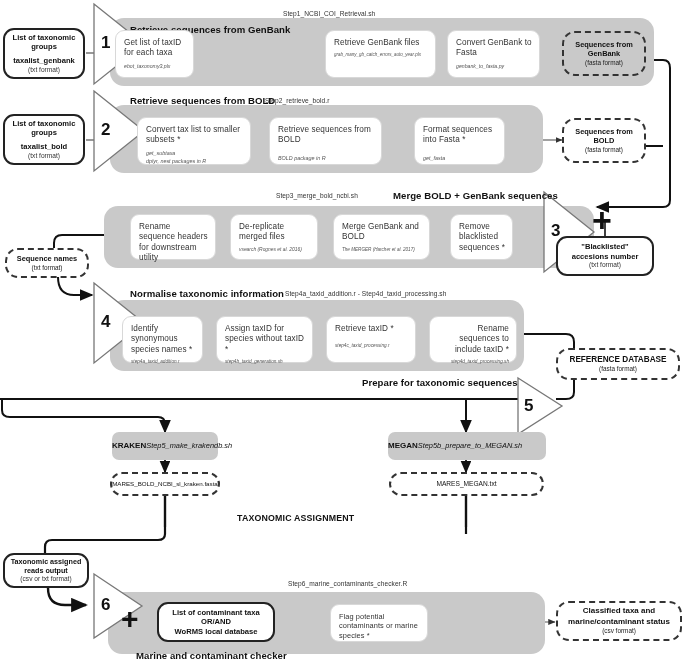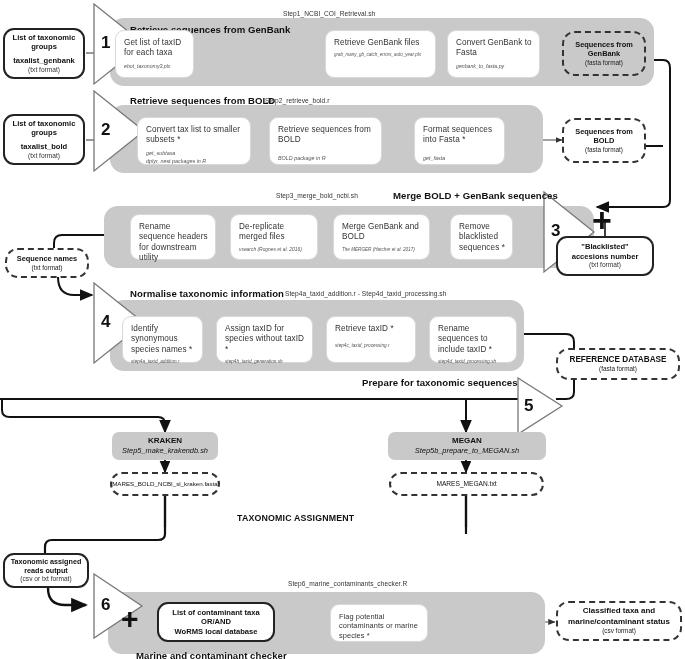--- a/index.html
+++ b/index.html
@@ -92,21 +92,21 @@
   .tri svg{display:block;overflow:visible;}
   .trinum{
     position:absolute;
     font-size:17px;font-weight:bold;color:#111;
     line-height:1;
   }
 
   
   .ghead{
     background:#c9c9c9;border-radius:7px;
-    display:flex;flex-direction:column;align-items:center;justify-content:center;
+    display:flex;flex-direction:row;align-items:center;
     text-align:center;box-sizing:border-box;
   }
   .ghead .b{font-size:8px;font-weight:bold;color:#111;line-height:1.3;}
   .ghead .i{font-size:7.4px;font-style:italic;color:#111;line-height:1.35;}
 
   .plus{
     position:absolute;font-size:30px;font-weight:bold;color:#111;line-height:1;
     font-family:"Liberation Sans",sans-serif;
   }
   .plus.big{font-size:34px;}
@@ -315,21 +315,21 @@
     <div class="sub" style="font-size:4.7px;">step4a_taxid_addition.r</div>
   </div>
   <div class="abs proc" style="left:216px;top:316px;width:97px;height:47px;">
     <div class="t">Assign taxID for species without taxID *</div>
     <div class="sub" style="font-size:4.7px;">step4b_taxid_generation.sh</div>
   </div>
   <div class="abs proc" style="left:326px;top:316px;width:90px;height:47px;">
     <div class="t">Retrieve taxID *</div>
     <div class="sub" style="font-size:4.7px;margin-top:9px;">step4c_taxid_processing.r</div>
   </div>
-  <div class="abs proc" style="left:429px;top:316px;width:88px;height:47px;">
+  <div class="abs proc" style="left:429px;top:316px;width:88px;height:47px;text-align:right;">
     <div class="t">Rename sequences to include taxID *</div>
     <div class="sub" style="font-size:4.7px;">step4d_taxid_processing.sh</div>
   </div>
 
   <div class="abs dash" style="left:556px;top:348px;width:124px;height:32px;">
     <div class="b" style="font-size:8.2px;">REFERENCE DATABASE</div>
     <div class="f">(fasta format)</div>
   </div>
 
   <div class="abs tri" style="left:516px;top:376px;">

